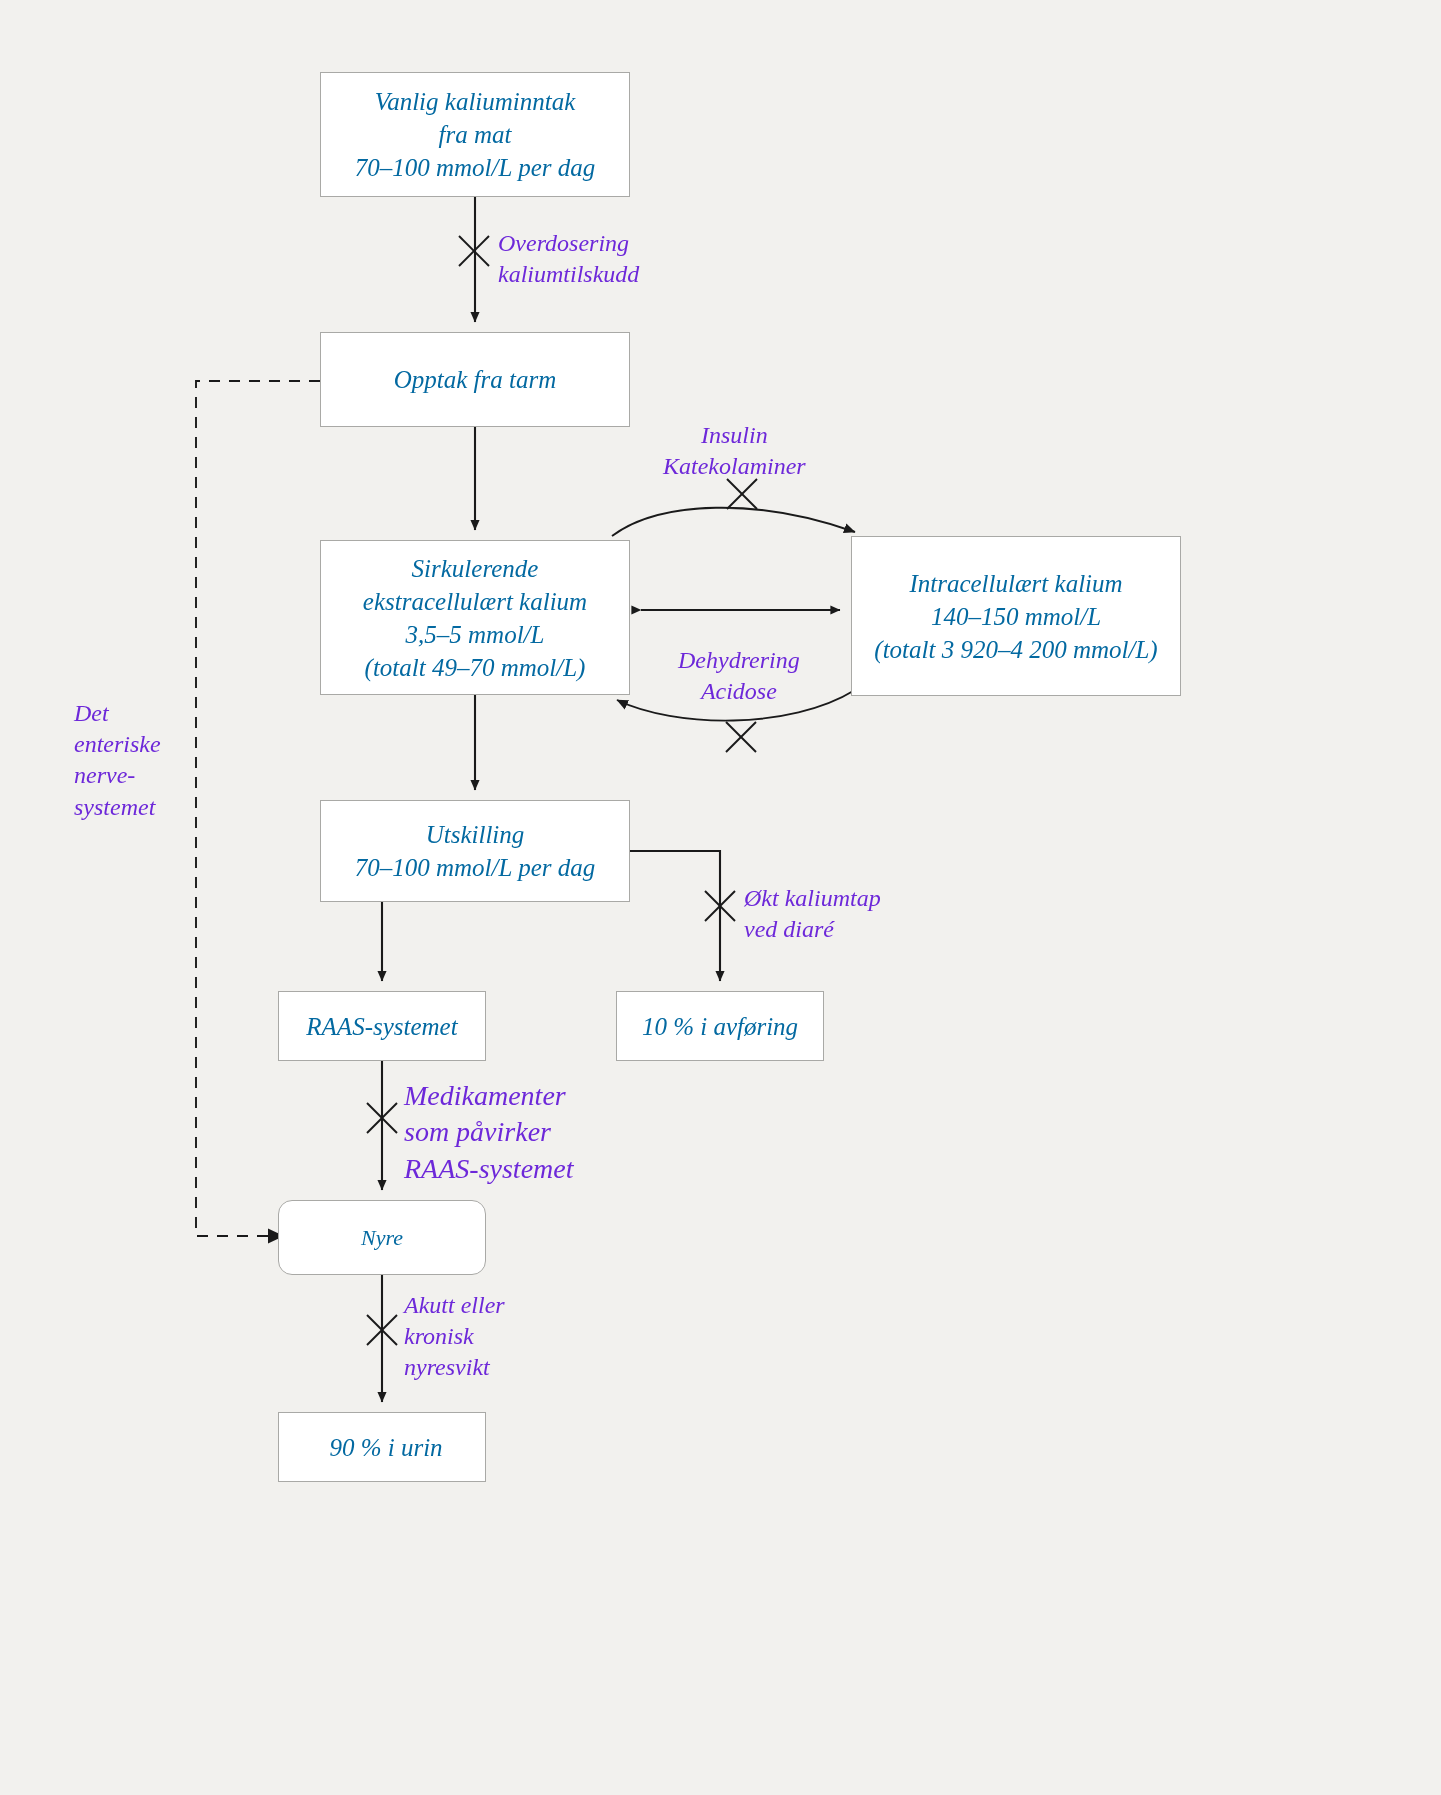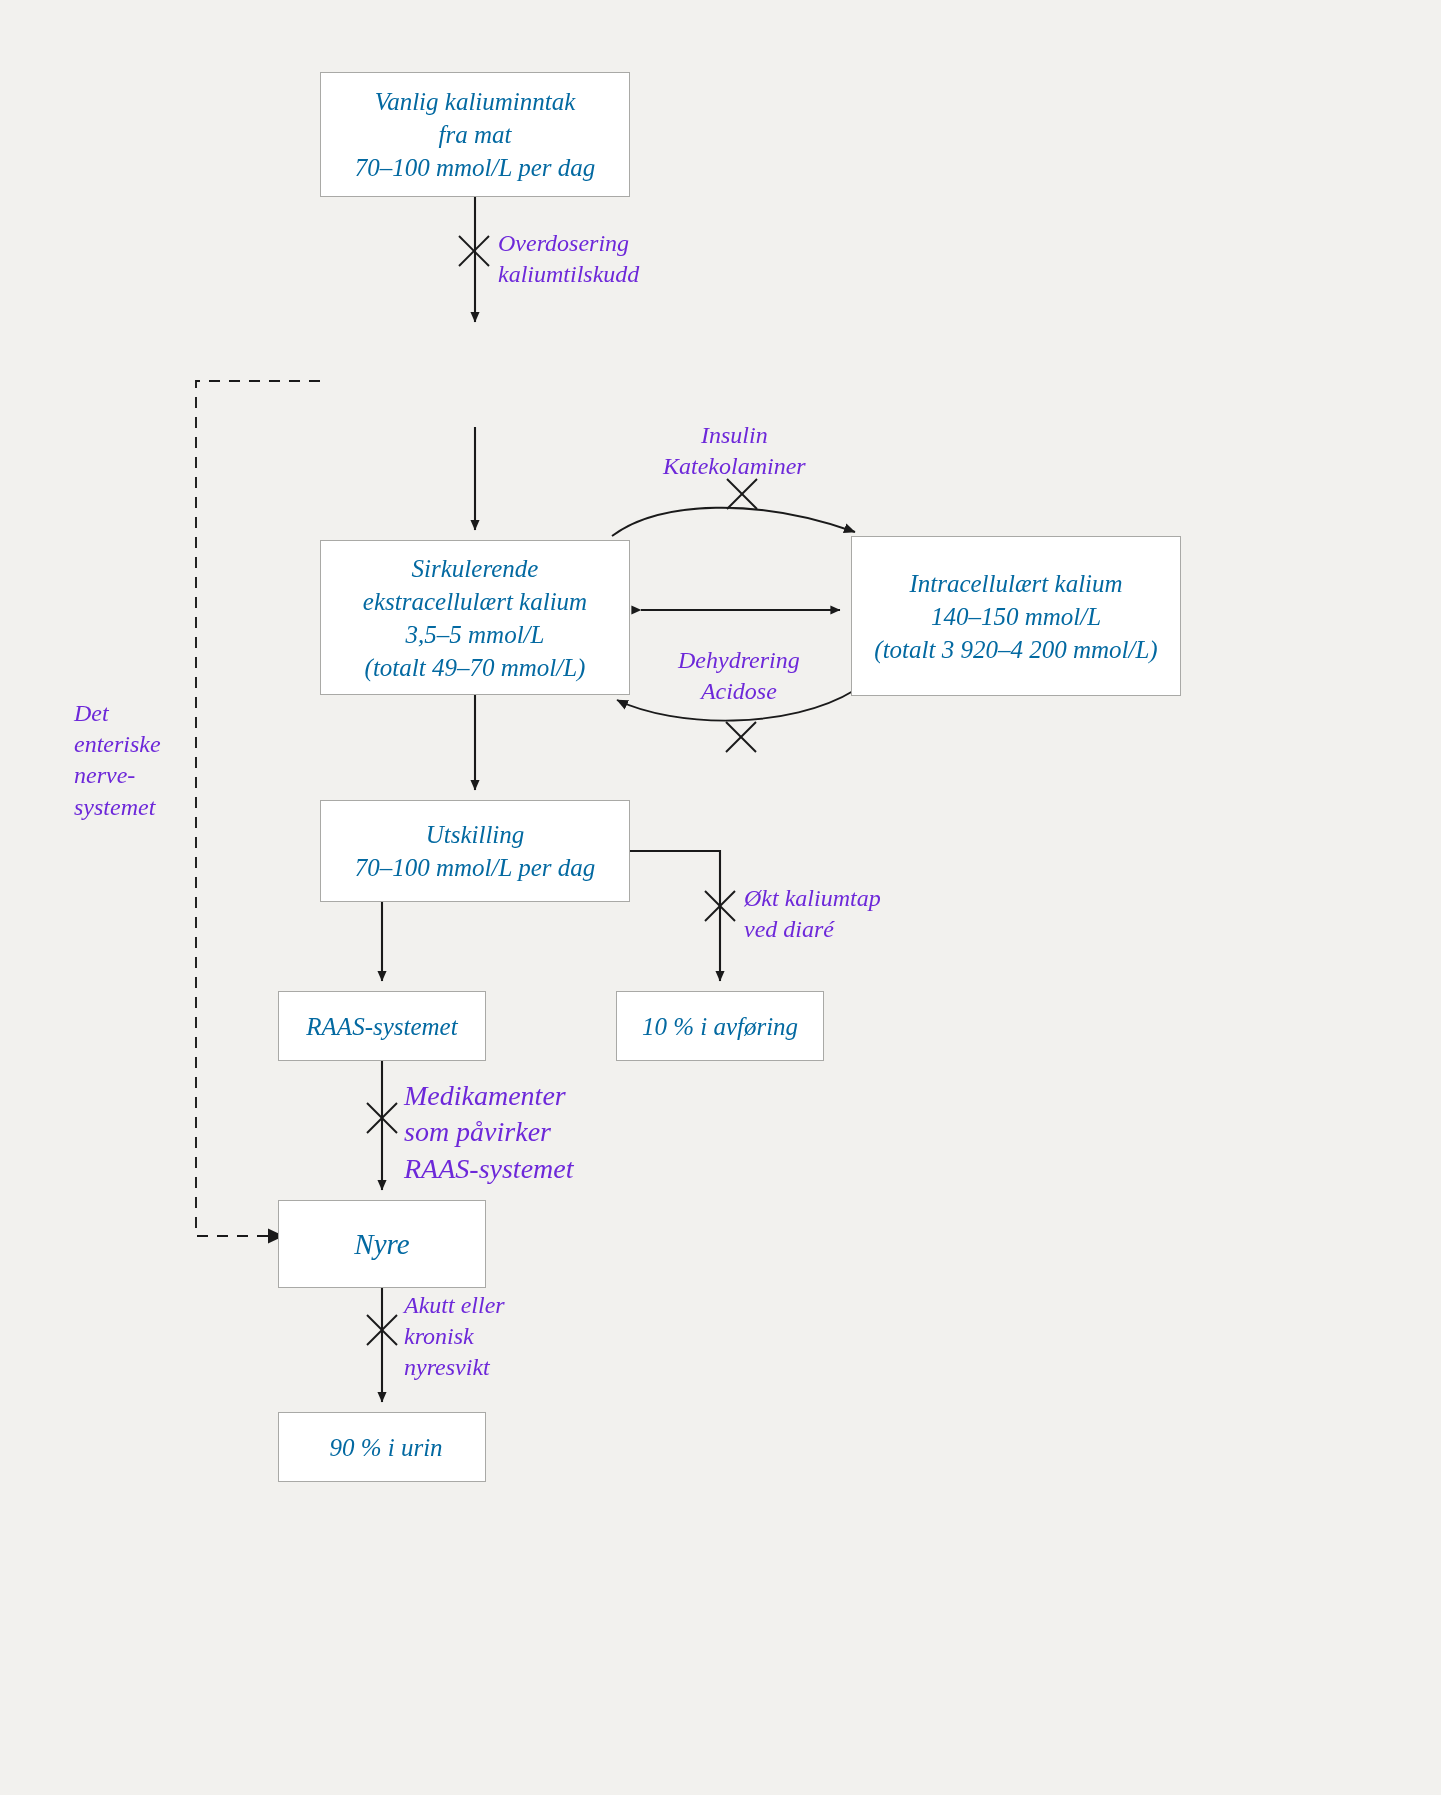--- a/index.html
+++ b/index.html
@@ -53,21 +53,21 @@
   }
   .edge-label .ln { display: block; }
   .lbl-center { text-align: center; }
   .n-vanlig      { left: 320px; top: 72px;   width: 310px; height: 125px; font-size: 25px; }
   .n-opptak      { left: 320px; top: 332px;  width: 310px; height: 95px;  font-size: 25px; }
   .n-sirk        { left: 320px; top: 540px;  width: 310px; height: 155px; font-size: 25px; }
   .n-intra       { left: 851px; top: 536px;  width: 330px; height: 160px; font-size: 25px; }
   .n-utskilling  { left: 320px; top: 800px;  width: 310px; height: 102px; font-size: 25px; }
   .n-raas        { left: 278px; top: 991px;  width: 208px; height: 70px;  font-size: 25px; }
   .n-avforing    { left: 616px; top: 991px;  width: 208px; height: 70px;  font-size: 25px; }
-  .n-nyre        { left: 278px; top: 1200px; width: 208px; height: 88px;  font-size: 29px; }
+  .n-nyre        { left: 278px; top: 1200px; width: 208px; height: 75px;  font-size: 22px; border-radius: 14px; }
   .n-urin        { left: 278px; top: 1412px; width: 208px; height: 70px;  font-size: 25px; padding-left: 8px; }
   .l-overdosering { left: 498px;  top: 228px;  font-size: 24px; }
   .l-insulin      { left: 663px;  top: 420px;  font-size: 24px; text-align: center; }
   .l-dehydrering  { left: 678px;  top: 645px;  font-size: 24px; text-align: center; }
   .l-okt          { left: 744px;  top: 883px;  font-size: 24px; }
   .l-medikament   { left: 404px;  top: 1078px; font-size: 28px; }
   .l-akutt        { left: 404px;  top: 1290px; font-size: 24px; }
   .l-enteriske    { left: 74px;   top: 698px;  font-size: 24px; }
 </style>
 </head>
@@ -149,20 +149,23 @@
       </g>
     </g>
   </svg>
 
   <div class="node n-vanlig">
     <span class="ln">Vanlig kaliuminntak</span>
     <span class="ln">fra mat</span>
     <span class="ln">70–100 mmol/L per dag</span>
   </div>
 
+  <div class="node n-opptak">
+    <span class="ln">Opptak fra tarm</span>
+  </div>
 
   <div class="node n-sirk">
     <span class="ln">Sirkulerende</span>
     <span class="ln">ekstracellulært kalium</span>
     <span class="ln">3,5–5 mmol/L</span>
     <span class="ln">(totalt 49–70  mmol/L)</span>
   </div>
 
   <div class="node n-intra">
     <span class="ln">Intracellulært kalium</span>

